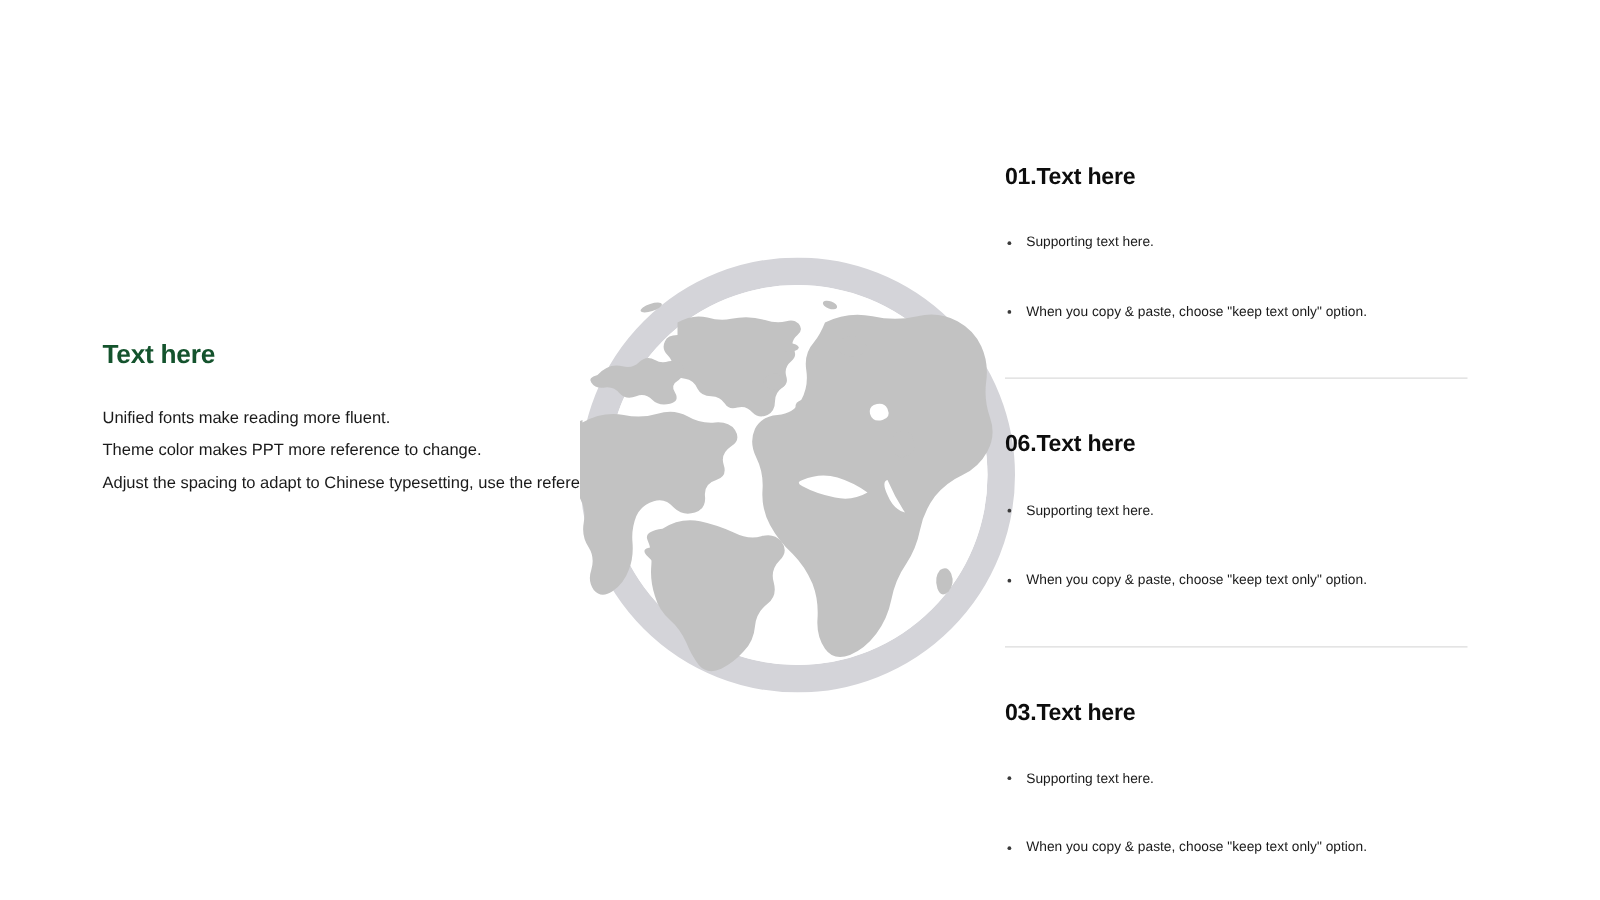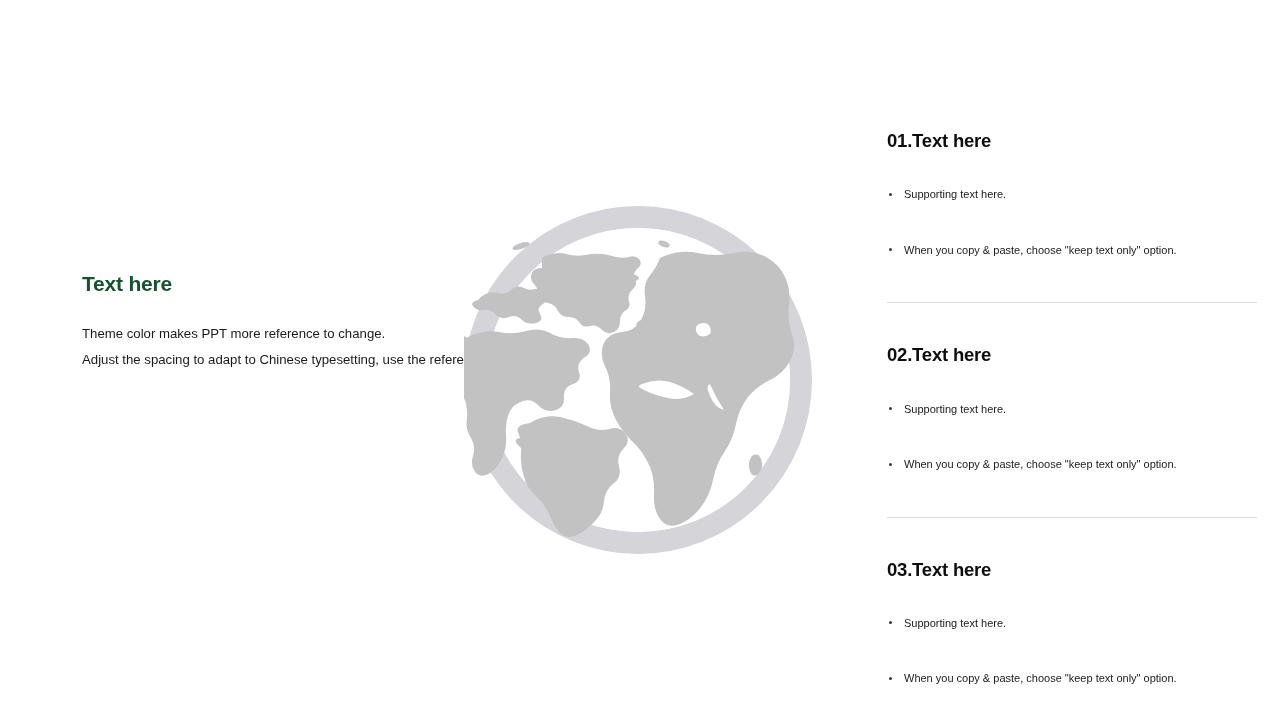--- a/index.html
+++ b/index.html
@@ -53,21 +53,21 @@
   }
   .globe-svg {
     display: block;
     width: 348px;
     height: 348px;
   }
 
   
   .right-column {
     position: absolute;
-    left: 887px;
+    left: 804px;
     top: 130px;
     width: 372px;
   }
   .num-block {
     position: relative;
   }
   .num-heading {
     font-size: 18.5px;
     font-weight: bold;
     color: #0d0d0d;
@@ -109,20 +109,21 @@
   .gap-after-divider  { height: 41px; }
 </style>
 </head>
 <body>
 
 <div class="slide">
 
   <div class="left-block">
     <h1 class="left-heading">Text here</h1>
     <div class="left-body">
+      <div class="left-body-line">Unified fonts make reading more fluent.</div>
       <div class="left-body-line">Theme color makes PPT more reference to change.</div>
       <div class="left-body-line">Adjust the spacing to adapt to Chinese typesetting, use the reference line</div>
     </div>
   </div>
 
   <div class="globe-wrap">
     <svg class="globe-svg" viewBox="0 0 348 348" xmlns="http://www.w3.org/2000/svg">
 
       <circle cx="174" cy="174" r="163" fill="none" stroke="#d4d4d9" stroke-width="22"></circle>
 
@@ -197,21 +198,21 @@
           <span>When you copy &amp; paste, choose "keep text only" option.</span>
         </li>
       </ul>
     </div>
 
     <div class="gap-before-divider"></div>
     <hr class="divider">
     <div class="gap-after-divider"></div>
 
     <div class="num-block">
-      <h2 class="num-heading">02.Text here</h2>
+      <h2 class="num-heading">06.Text here</h2>
       <ul class="bullet-list">
         <li class="bullet-item">
           <span class="bullet-dot"></span>
           <span>Supporting text here.</span>
         </li>
         <li class="bullet-item">
           <span class="bullet-dot"></span>
           <span>When you copy &amp; paste, choose "keep text only" option.</span>
         </li>
       </ul>

